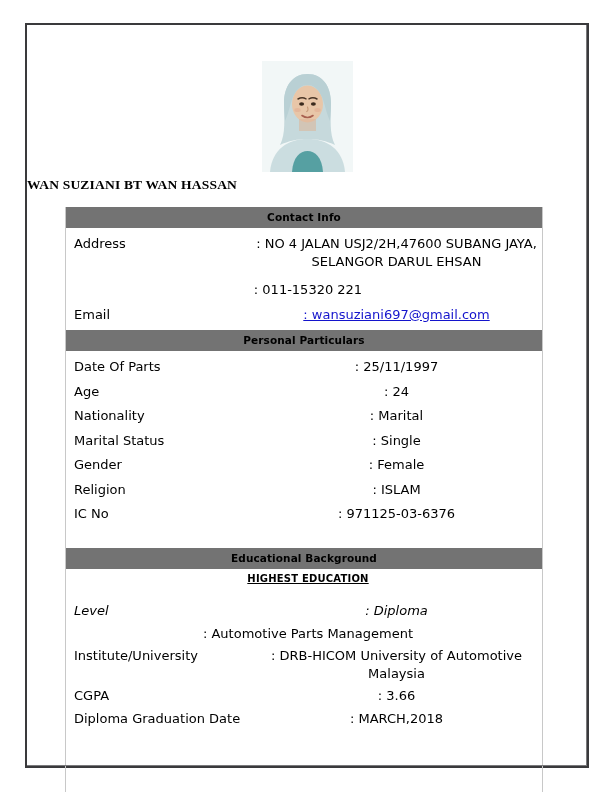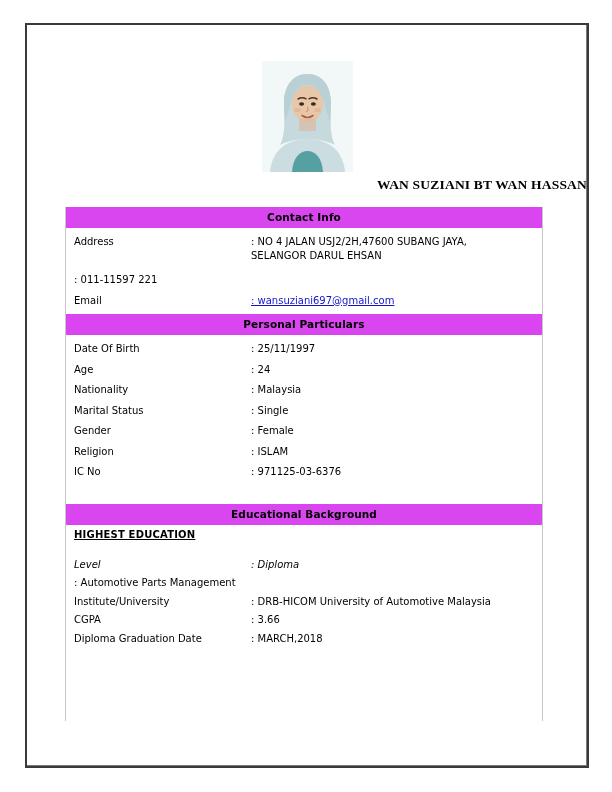--- a/index.html
+++ b/index.html
@@ -63,83 +63,85 @@
     overflow: hidden;
   }
   .photo svg { display: block; }
 
   
   .name {
     position: absolute;
     left: 0;
     top: 152px;
     width: 100%;
-    text-align: right;
+    text-align: left;
     font-family: "Liberation Serif", serif;
     font-weight: bold;
     font-size: 13.5px;
     letter-spacing: 0.2px;
     color: #000000;
   }
 
   
   .cv-table {
     position: absolute;
     left: 38px;
     top: 182px;
     width: 478px;
     border-left: 1px solid #c8c8c8;
     border-right: 1px solid #c8c8c8;
     box-sizing: border-box;
   }
   .section-header {
-    background: #d946ef;
+    background: #737373;
     text-align: center;
     font-weight: bold;
     font-size: 10.5px;
     color: #000000;
     padding: 4px 0 5px 0;
     letter-spacing: 0.1px;
   }
   .rows {
     padding: 0;
   }
   .row {
     display: flex;
-    font-size: 10px;
+    font-size: 13px;
     color: #000000;
     line-height: 1.35;
     padding: 0 0 0 8px;
   }
   .row .label {
     width: 177px;
     flex: 0 0 177px;
     white-space: pre;
   }
   .row .value {
     flex: 1 1 auto;
     white-space: pre-line;
+    text-align: center;
   }
   .row.pad-top { padding-top: 7px; }
   .row.pad-bottom { padding-bottom: 7px; }
   .row.gap-before { margin-top: 11px; }
   .row.tight { margin-top: 7px; }
 
   .email-link {
     color: #1414cc;
     text-decoration: underline;
   }
 
   .sub-heading {
     font-size: 10px;
     font-weight: bold;
     text-decoration: underline;
     padding: 4px 0 0 8px;
     color: #000000;
     letter-spacing: 0.2px;
+    text-align: center;
   }
   .spacer-sm { height: 18px; }
   .spacer-tail { height: 76px; }
   .edu-rows .row { margin-top: 5px; }
   .edu-rows .row:first-child { margin-top: 0; font-style: italic; }
 </style>
 </head>
 <body>
 
 <div class="page-frame">
@@ -182,41 +184,41 @@
     <div class="cv-table">
 
       <div class="section-header">Contact Info</div>
       <div class="rows">
         <div class="row pad-top">
           <div class="label">Address</div>
           <div class="value">: NO 4 JALAN USJ2/2H,47600 SUBANG JAYA,
    SELANGOR DARUL EHSAN</div>
         </div>
         <div class="row gap-before">
-          <div class="value">: 011-11597 221</div>
+          <div class="value">: 011-15320 221</div>
         </div>
         <div class="row tight pad-bottom">
           <div class="label">Email</div>
           <div class="value email-link">: wansuziani697@gmail.com</div>
         </div>
       </div>
 
       <div class="section-header">Personal Particulars</div>
       <div class="rows">
         <div class="row pad-top">
-          <div class="label">Date Of Birth</div>
+          <div class="label">Date Of Parts</div>
           <div class="value">: 25/11/1997</div>
         </div>
         <div class="row tight">
           <div class="label">Age</div>
           <div class="value">: 24</div>
         </div>
         <div class="row tight">
           <div class="label">Nationality</div>
-          <div class="value">: Malaysia</div>
+          <div class="value">: Marital</div>
         </div>
         <div class="row tight">
           <div class="label">Marital Status</div>
           <div class="value">: Single</div>
         </div>
         <div class="row tight">
           <div class="label">Gender</div>
           <div class="value">:  Female</div>
         </div>
         <div class="row tight">

